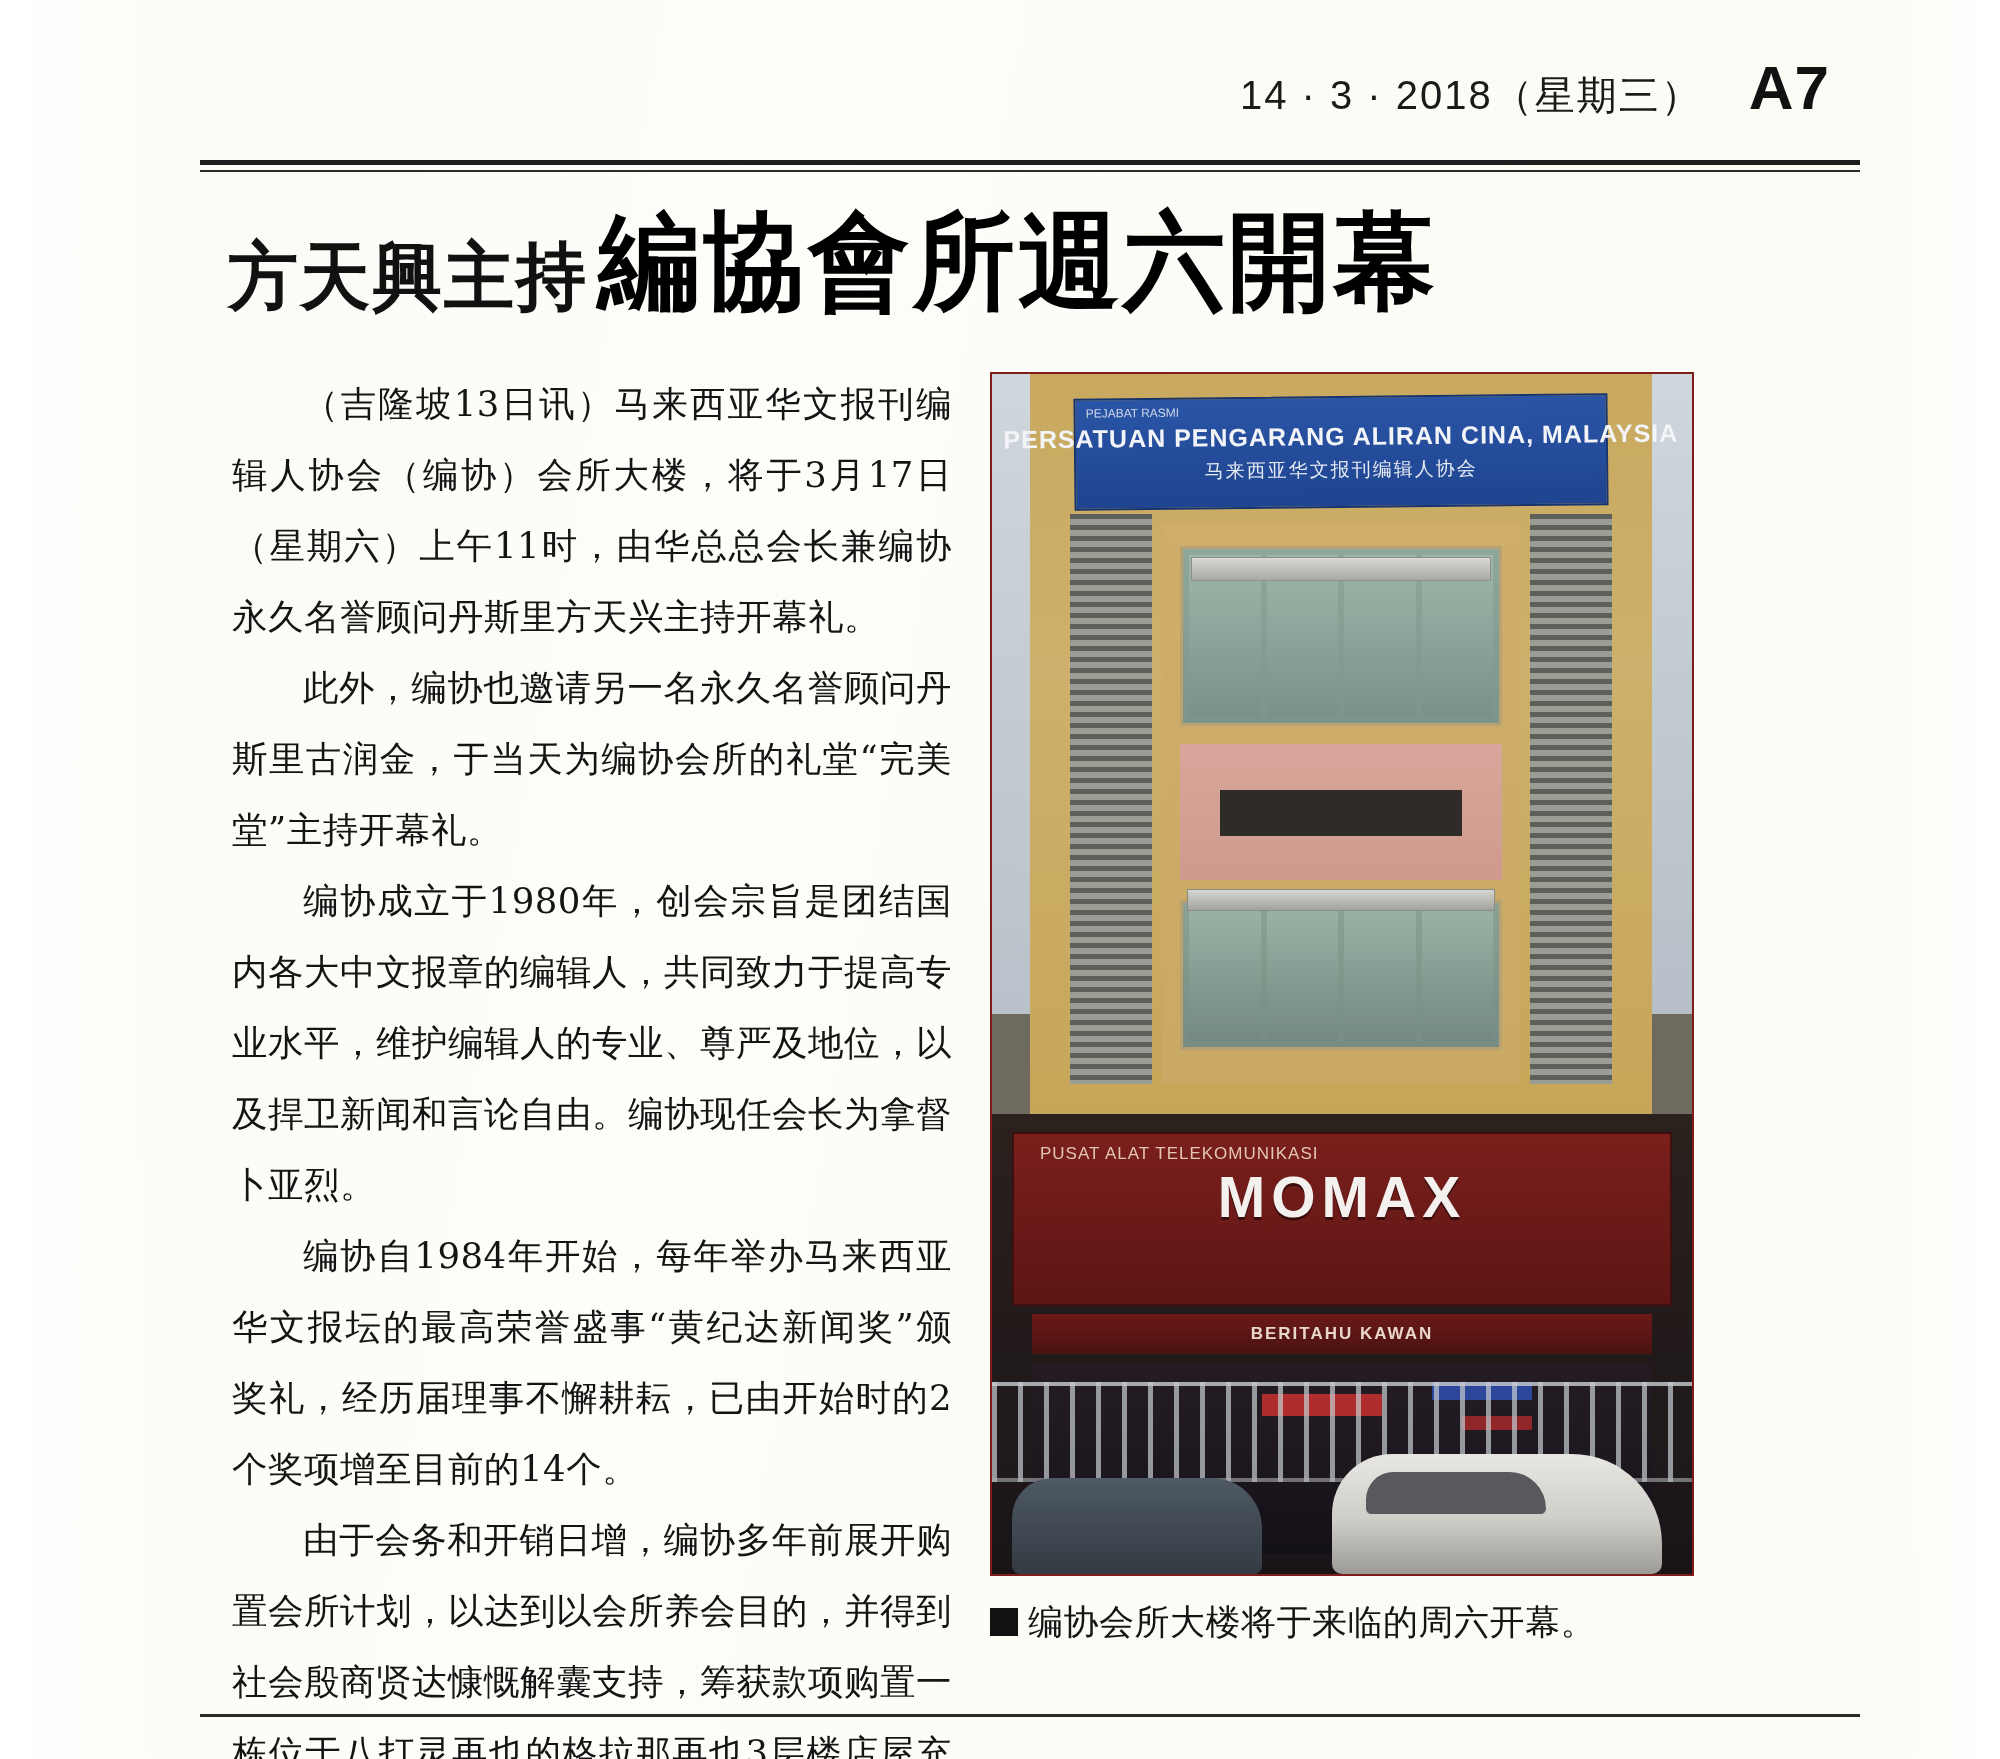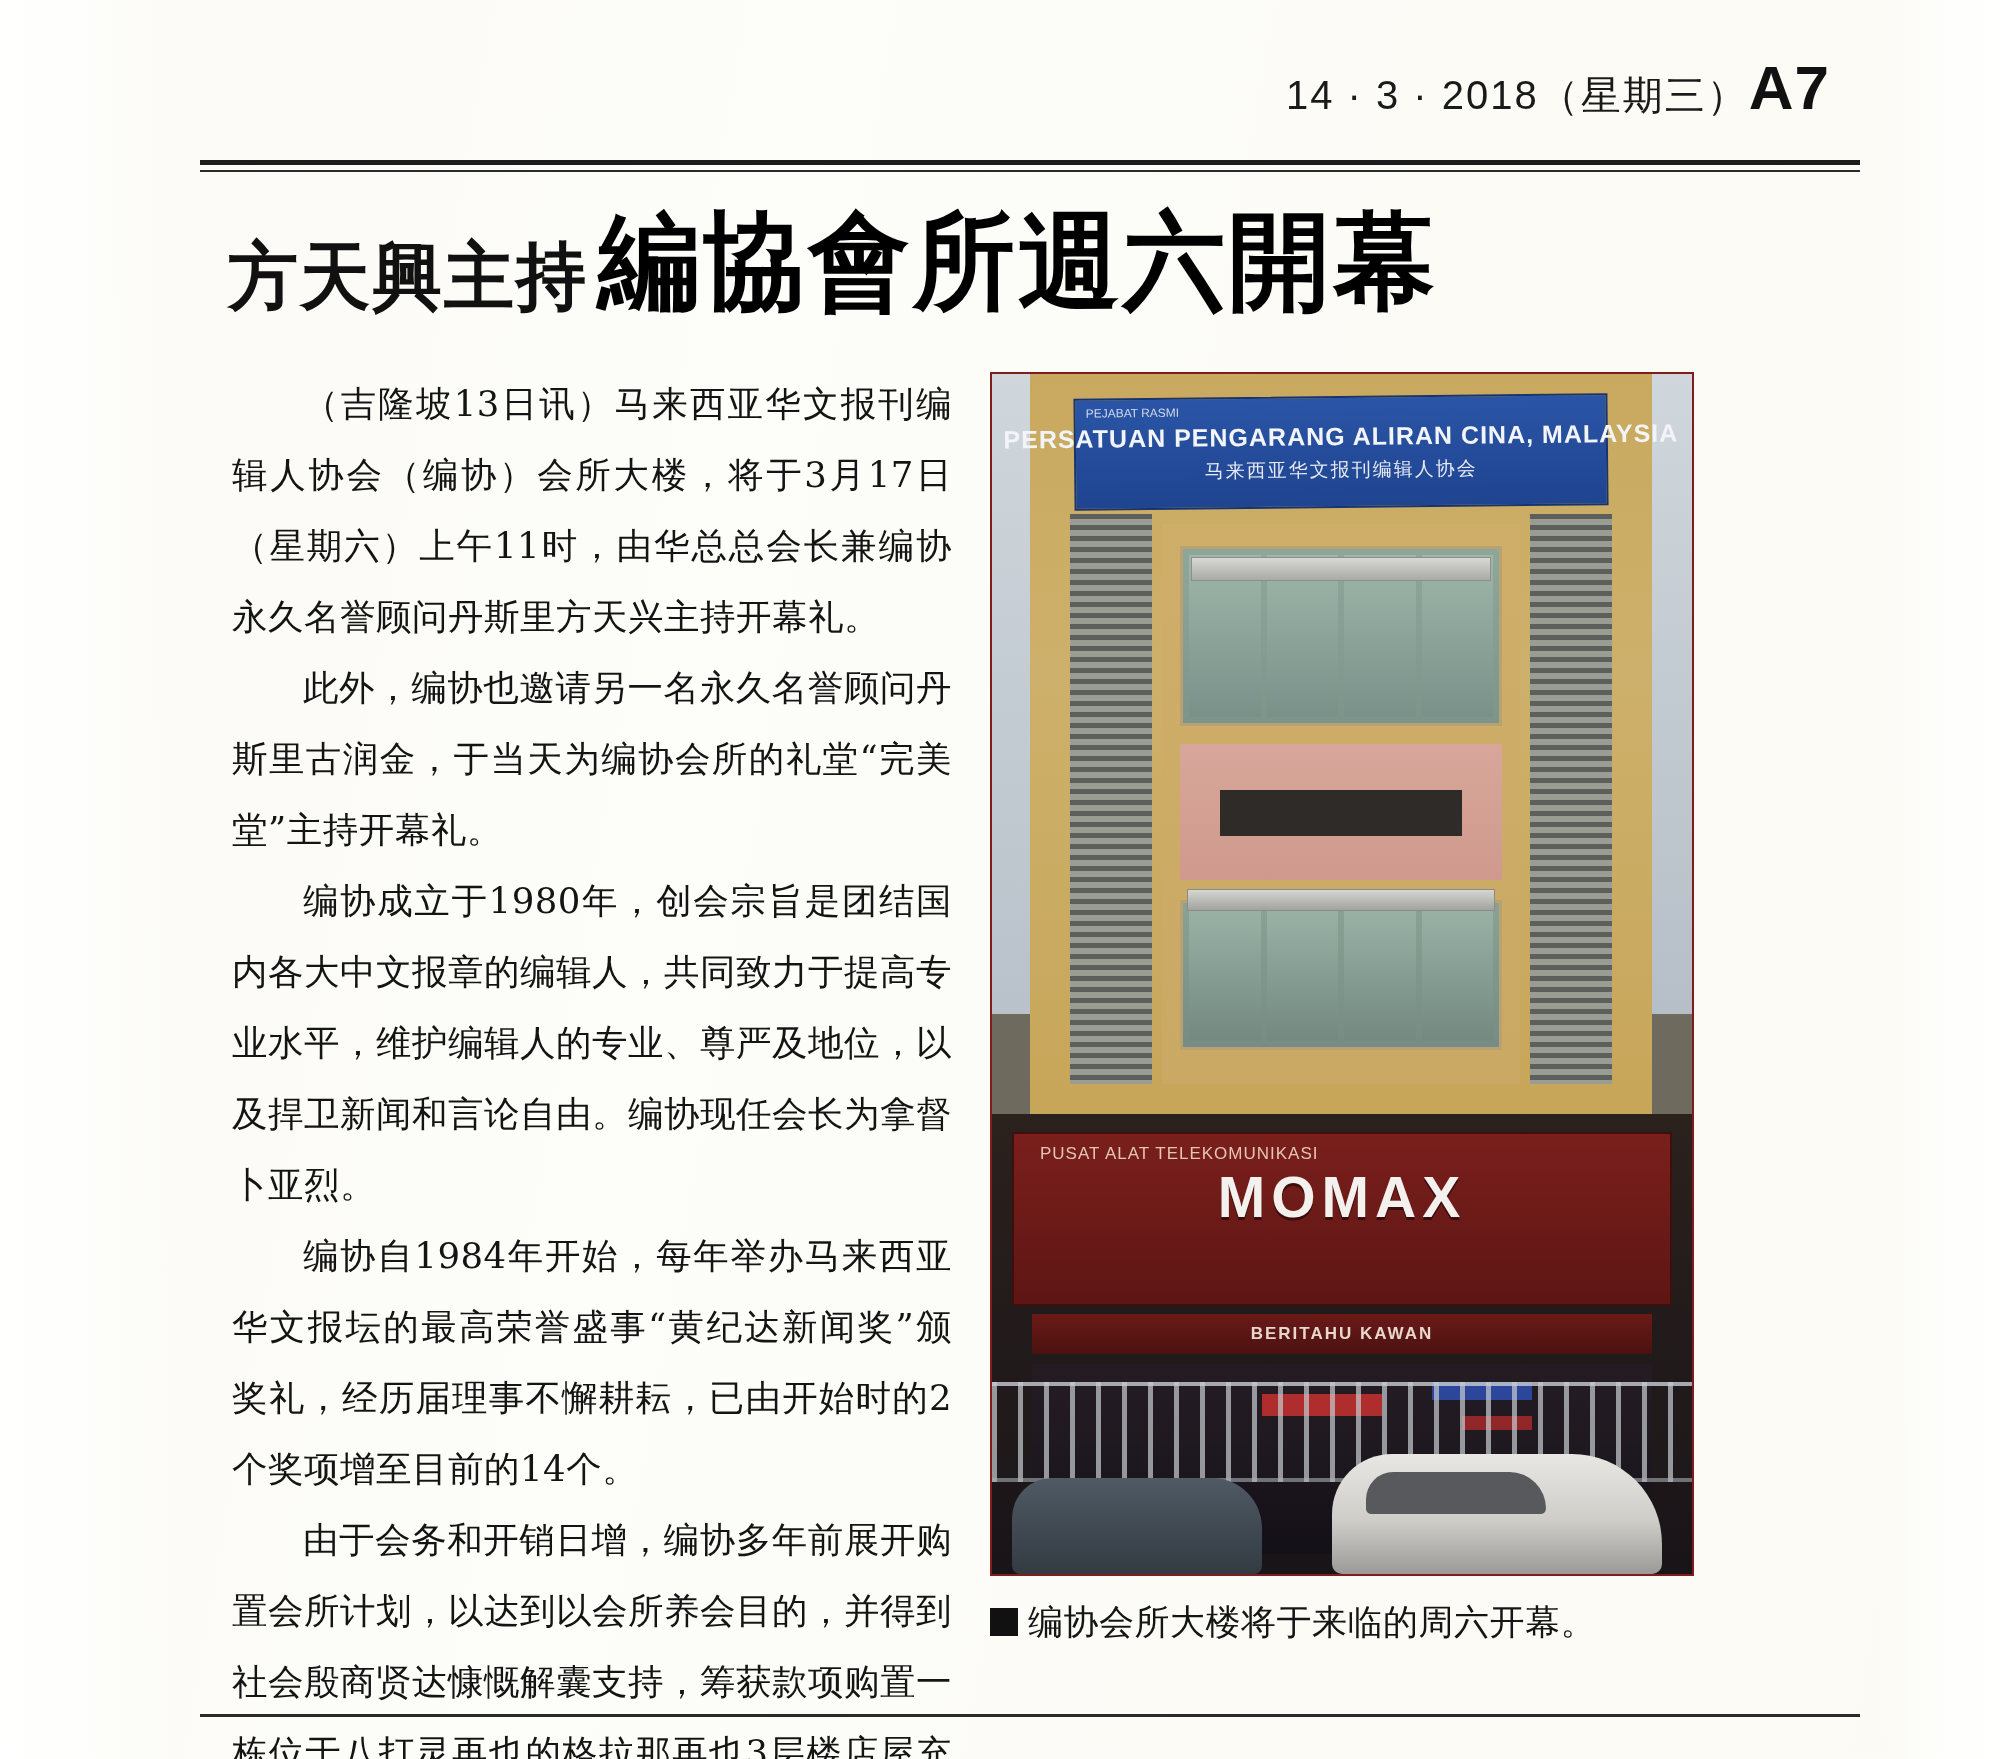--- a/index.html
+++ b/index.html
@@ -43,20 +43,21 @@
     position: absolute;
     left: 200px;
     right: 140px;
     top: 52px;
     height: 92px;
   }
   .masthead-inner {
     display: flex;
     align-items: baseline;
     justify-content: flex-end;
+    gap: 46px;
     padding-right: 30px;
   }
   .issue-date {
     font-family: "Liberation Sans", sans-serif;
     font-size: 40px;
     letter-spacing: 2px;
     color: #1a1a1a;
     font-weight: 400;
     white-space: nowrap;
   }

